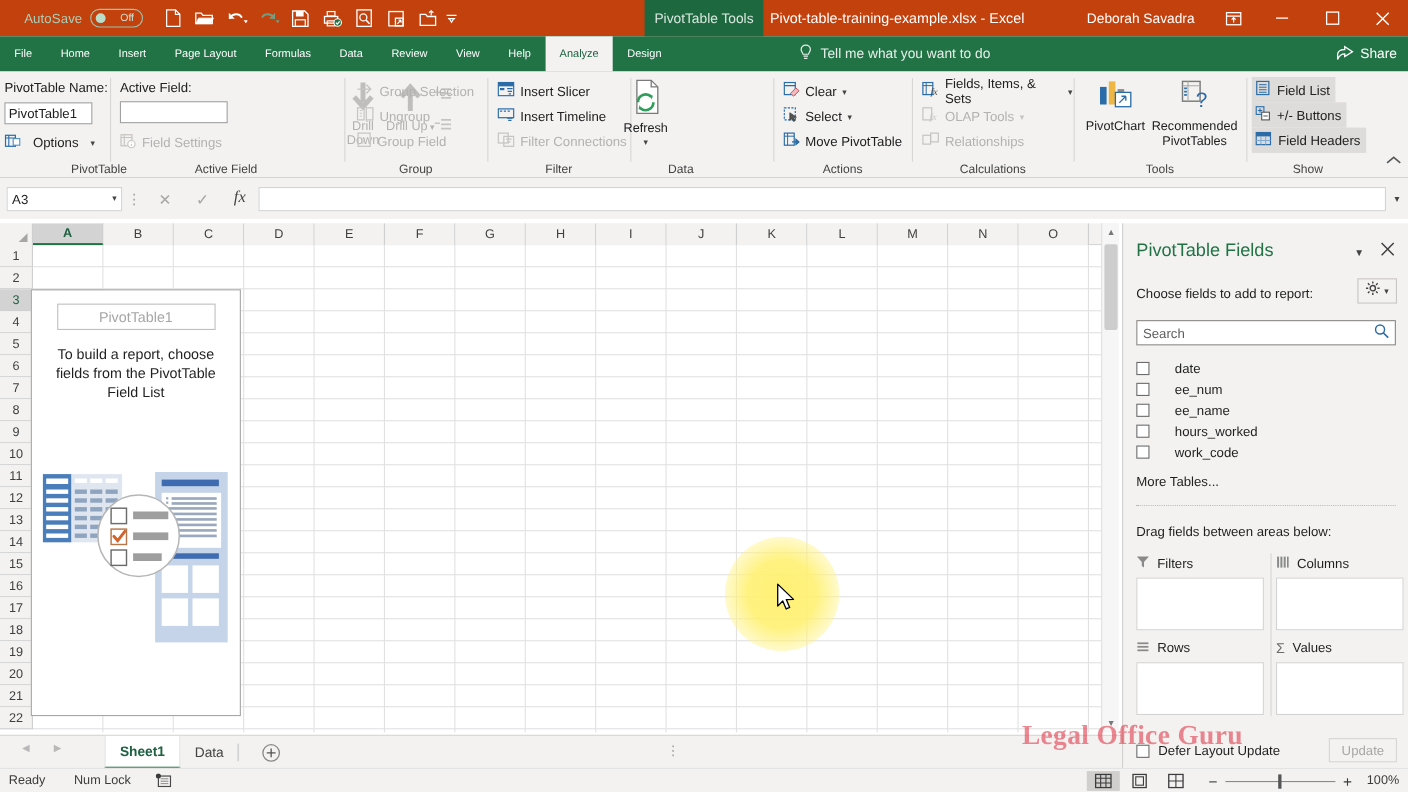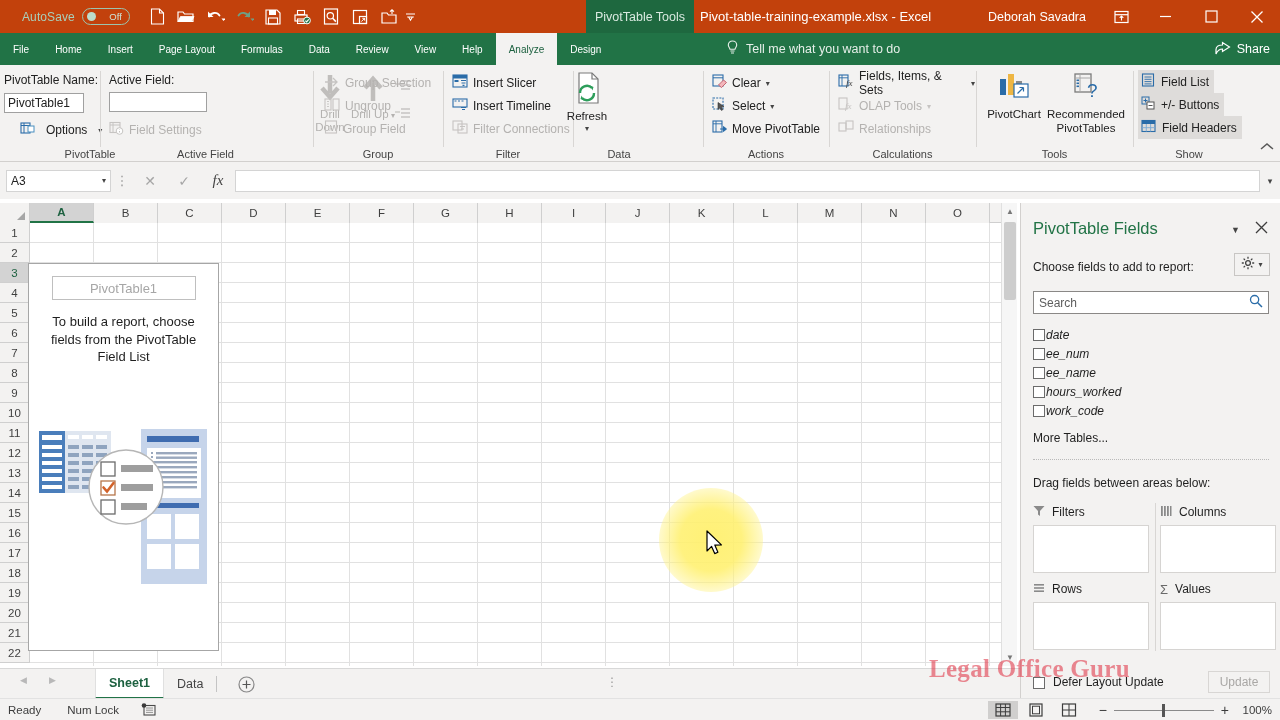--- a/index.html
+++ b/index.html
@@ -276,21 +276,21 @@
     border: 1px solid #c8c6c4; background: #f3f2f1; display: flex; align-items: center;
     justify-content: center; gap: 3px; color: #444;
   }
   .pane-search {
     position: absolute; left: 12px; top: 88px; width: 236px; height: 23px;
     background: #ffffff; border: 1px solid #8a8886; display: flex; align-items: center;
     padding: 0 5px; justify-content: space-between;
   }
   .pane-search span { font-size: 12px; color: #5d5d5d; }
   .fieldlist { position: absolute; left: 12px; top: 122px; width: 236px; }
-  .field-item { display: flex; align-items: center; gap: 1px; height: 19px; font-style: italic; }
+  .field-item { display: flex; align-items: center; gap: 23px; height: 19px; }
   .chk {
     width: 12px; height: 12px; border: 1px solid #6b6b6b; background: #ffffff;
     flex: 0 0 12px;
   }
   .field-item span { font-size: 12px; color: #1f1f1f; }
   .more-tables { position: absolute; left: 12px; top: 228px; font-size: 12px; color: #1f1f1f; }
   .pane-divider { position: absolute; left: 12px; top: 256px; width: 236px; border-top: 1px dotted #b9b9b9; }
   .drag-label { position: absolute; left: 12px; top: 273px; font-size: 12px; color: #1f1f1f; }
   .areas { position: absolute; left: 12px; top: 300px; width: 236px; }
   .area { position: absolute; width: 116px; }
@@ -472,21 +472,21 @@
       </span>
       <span>Share</span>
     </div>
   </div>
 
   <div class="ribbon">
 
     <div class="grp" style="left:0; width:100px;padding-left:40px;">
       <div class="lbl-small" style="position:absolute;left:4px;top:8px;">PivotTable Name:</div>
       <div class="txtinput" style="position:absolute;left:4px;top:28px;width:80px;">PivotTable1</div>
-      <div class="row-ctl" style="position:absolute;left:20px;top:54px;gap:11px;">
+      <div class="row-ctl" style="position:absolute;left:4px;top:54px;gap:11px;">
         <span>
           <svg width="15" height="14" viewBox="0 0 15 14">
               <rect x="1" y="2" width="9" height="10" fill="none" stroke="#2a6ca8" stroke-width="1.1"></rect>
               <path d="M1 4.5h9M4 2v10" stroke="#2a6ca8" stroke-width="1"></path>
               <rect x="8" y="5" width="6" height="6" fill="#fff" stroke="#4a8fc0" stroke-width="1"></rect>
             </svg>
         </span>
         <span class="ctl-text">Options</span>
         <span style="font-size:8px;color:#444;">▾</span>
       </div>

